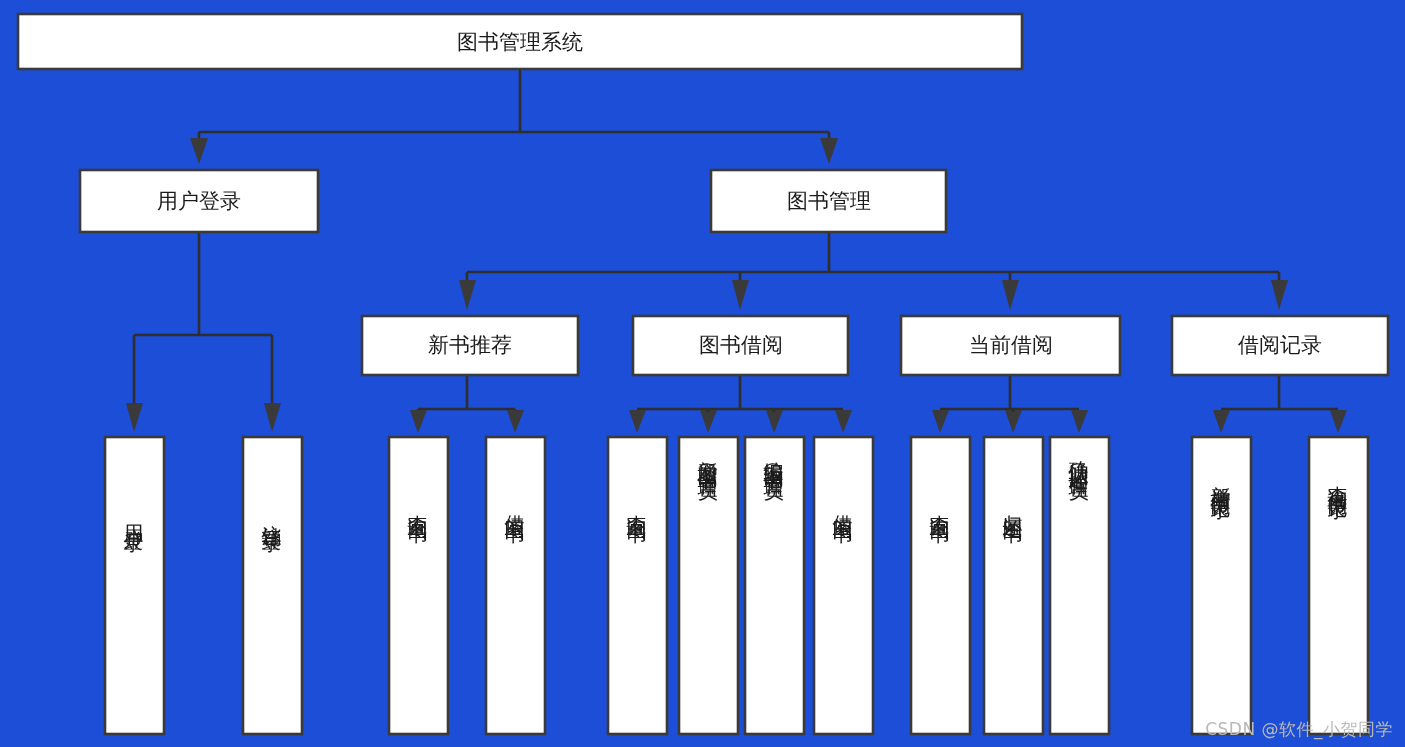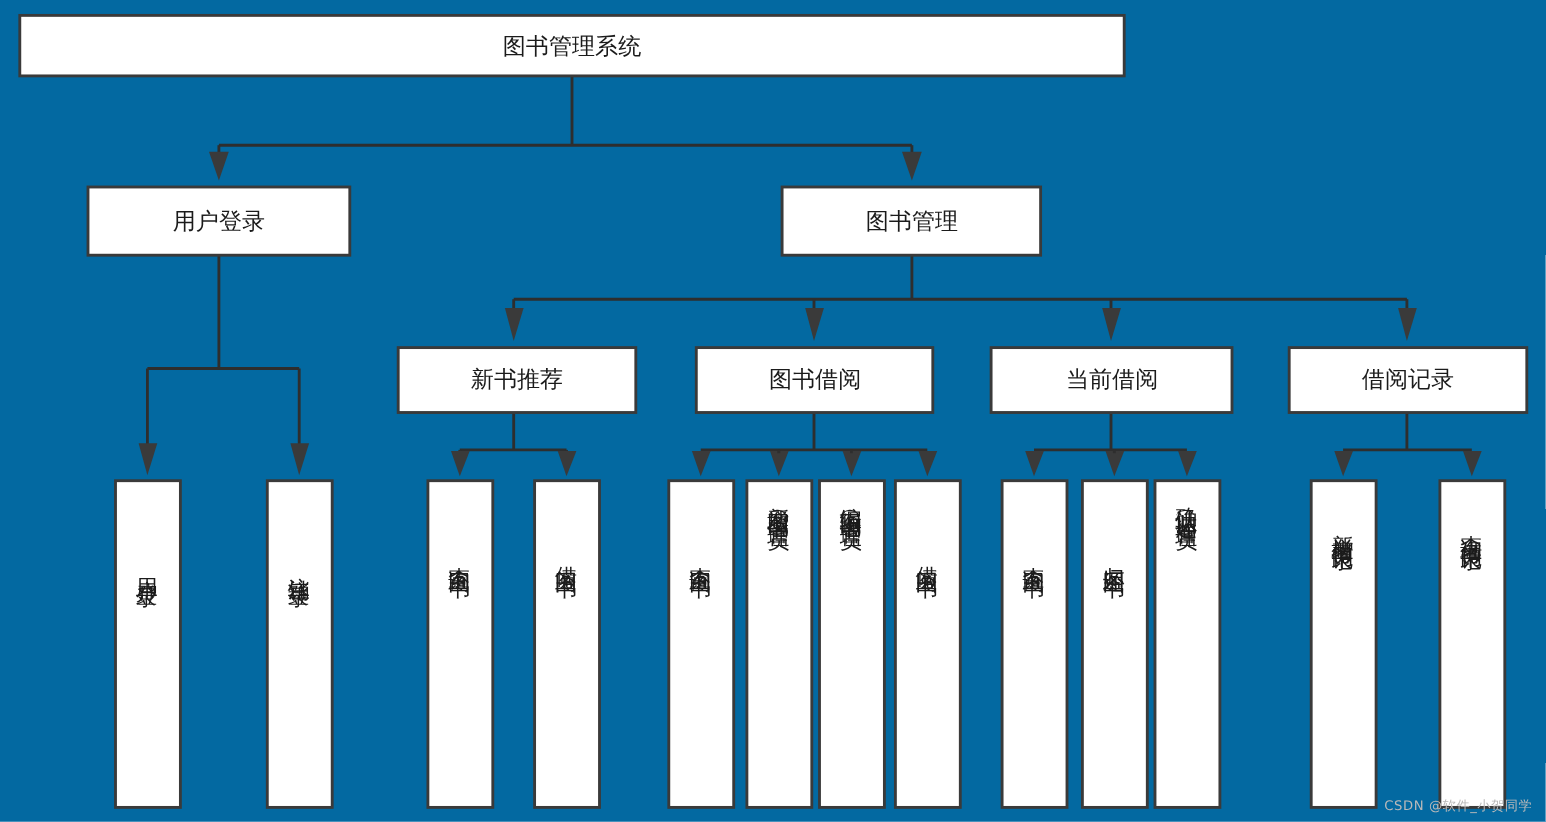--- a/index.html
+++ b/index.html
@@ -10,21 +10,21 @@
   body {
     width: 1405px;
     height: 747px;
     font-family: "DejaVu Sans", "Liberation Sans", sans-serif;
     overflow: hidden;
   }
   #diagram-root {
     position: relative;
     width: 1405px;
     height: 747px;
-    background: #0369a1;
+    background: #1d4ed8;
   }
   svg#tree-svg {
     position: absolute;
     left: 0;
     top: 0;
     width: 1405px;
     height: 747px;
     display: block;
   }
   .node-box {
@@ -55,21 +55,21 @@
     fill: #1b1b1b;
     writing-mode: vertical-rl;
     text-orientation: upright;
     letter-spacing: 3px;
   }
   .watermark {
     position: absolute;
     right: 12px;
     bottom: 6px;
     font-family: "DejaVu Sans", "Liberation Sans", sans-serif;
-    font-size: 12px;
+    font-size: 17px;
     color: #b9b9b9;
     white-space: nowrap;
     user-select: none;
     letter-spacing: 0.5px;
     margin-top: 27px;
   }
 </style>
 </head>
 <body>
 

